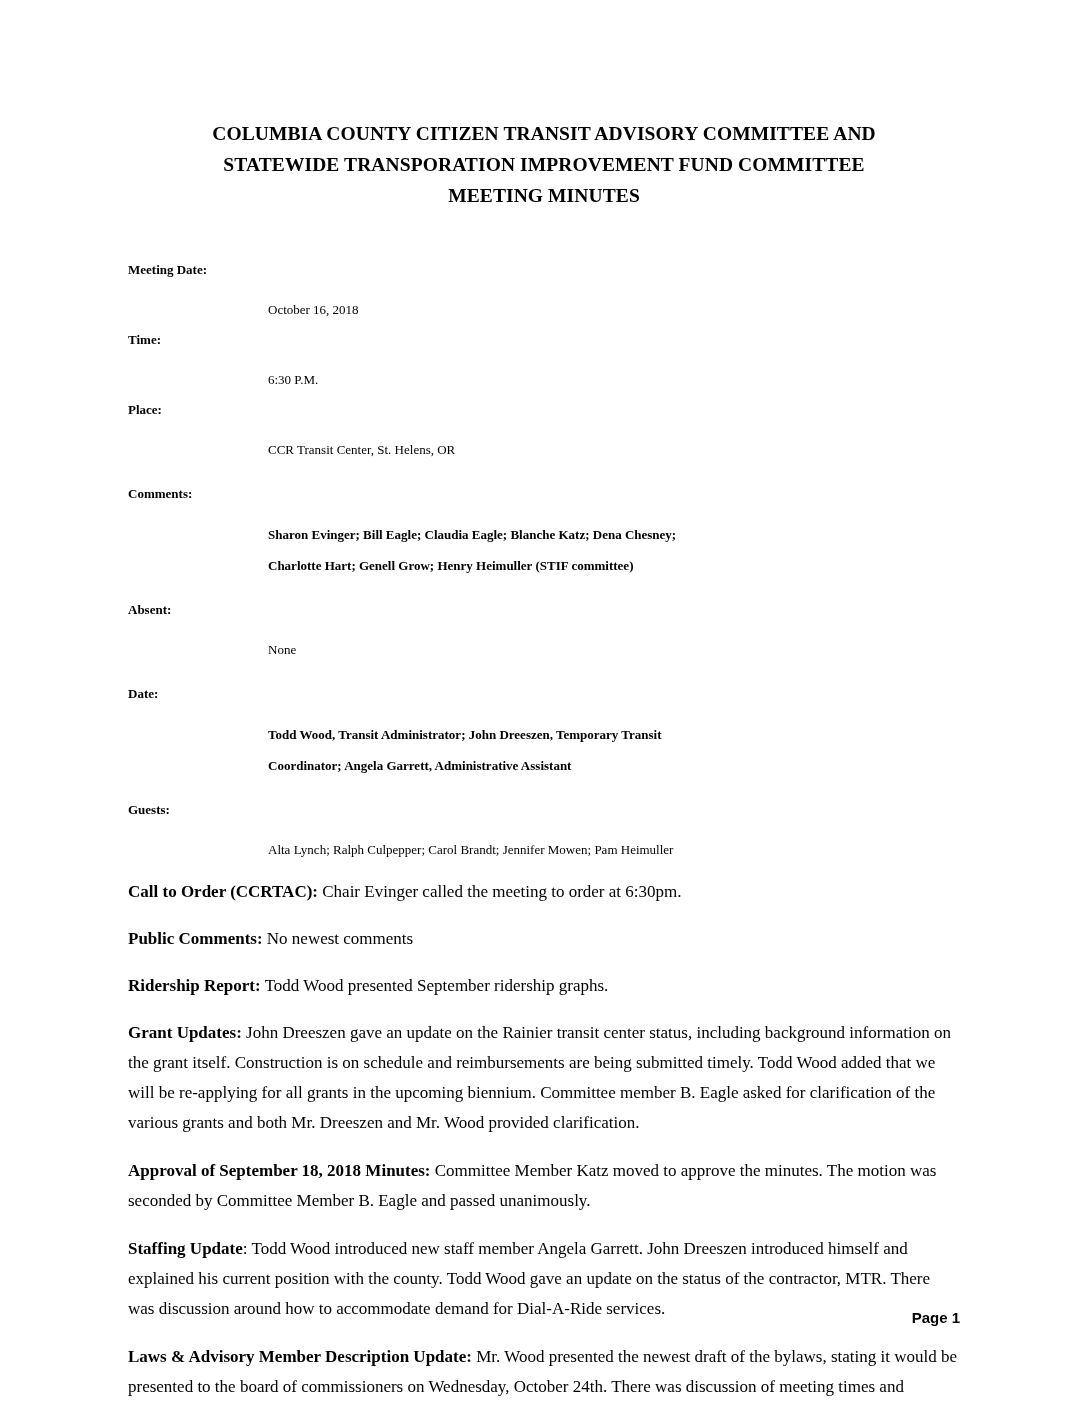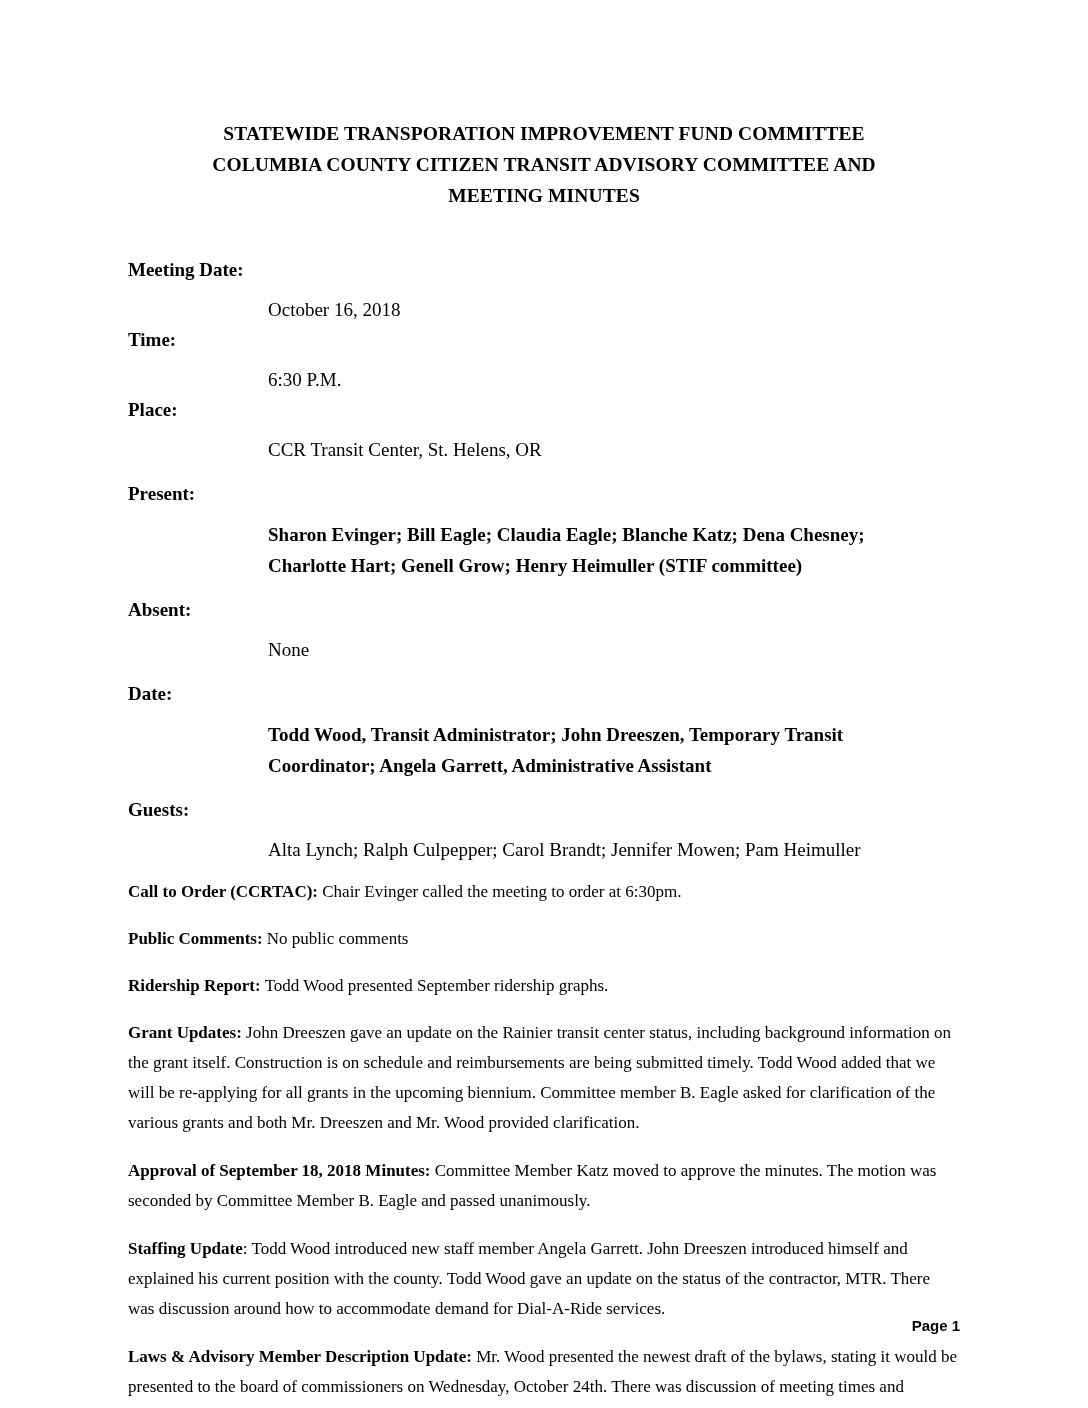--- a/index.html
+++ b/index.html
@@ -31,21 +31,21 @@
   .doc-title div {
     white-space: nowrap;
   }
   .spacer-after-title { height: 38px; }
 
   .meta-block {
     margin: 0;
   }
   .meta-row {
     display: flex;
-    font-size: 19px;
+    font-size: 13px;
     line-height: 30px;
   }
   .meta-row .label {
     width: 140px;
     flex: 0 0 140px;
     font-weight: bold;
   }
   .meta-row .value {
     flex: 1;
     margin-top: 40px;
@@ -64,34 +64,34 @@
     text-align: left;
   }
   .para.tight { margin-bottom: 17px; }
   .para b { font-weight: bold; }
 
   .section-gap { height: 12px; }
 
   .page-number {
     position: absolute;
     right: 128px;
-    bottom: 74px;
+    bottom: 82px;
     font-family: "Liberation Sans", sans-serif;
     font-weight: bold;
     font-size: 15px;
   }
 </style>
 </head>
 <body>
 
 <div class="page">
 
   <div class="doc-title">
+    <div>COLUMBIA COUNTY CITIZEN TRANSIT ADVISORY COMMITTEE AND</div>
     <div>STATEWIDE TRANSPORATION IMPROVEMENT FUND COMMITTEE</div>
-    <div>COLUMBIA COUNTY CITIZEN TRANSIT ADVISORY COMMITTEE AND</div>
     <div>MEETING MINUTES</div>
   </div>
 
   <div class="spacer-after-title"></div>
 
   <div class="meta-block">
 
     <div class="meta-row">
       <div class="label">Meeting Date:</div>
       <div class="value">October 16, 2018</div>
@@ -103,21 +103,21 @@
     </div>
 
     <div class="meta-row">
       <div class="label">Place:</div>
       <div class="value">CCR Transit Center, St. Helens, OR</div>
     </div>
 
     <div class="meta-gap"></div>
 
     <div class="meta-row multiline">
-      <div class="label">Present:</div>
+      <div class="label">Comments:</div>
       <div class="value">
         <div>Sharon Evinger; Bill Eagle; Claudia Eagle; Blanche Katz; Dena Chesney;</div>
         <div>Charlotte Hart; Genell Grow; Henry Heimuller (STIF committee)</div>
       </div>
     </div>
 
     <div class="meta-gap"></div>
 
     <div class="meta-row">
       <div class="label">Absent:</div>
@@ -143,21 +143,21 @@
 
   </div>
 
   <div class="section-gap"></div>
 
   <p class="para tight">
     <b>Call to Order (CCRTAC):</b><span> Chair Evinger called the meeting to order at 6:30pm.</span>
   </p>
 
   <p class="para tight">
-    <b>Public Comments:</b><span> No public comments</span>
+    <b>Public Comments:</b><span> No newest comments</span>
   </p>
 
   <p class="para tight">
     <b>Ridership Report:</b><span> Todd Wood presented September ridership graphs.</span>
   </p>
 
   <p class="para">
     <b>Grant Updates:</b><span> John Dreeszen gave an update on the Rainier transit center status, including background information on the grant itself. Construction is on schedule and reimbursements are being submitted timely. Todd Wood added that we will be re-applying for all grants in the upcoming biennium. Committee member B. Eagle asked for clarification of the various grants and both Mr. Dreeszen and Mr. Wood provided clarification.</span>
   </p>
 

